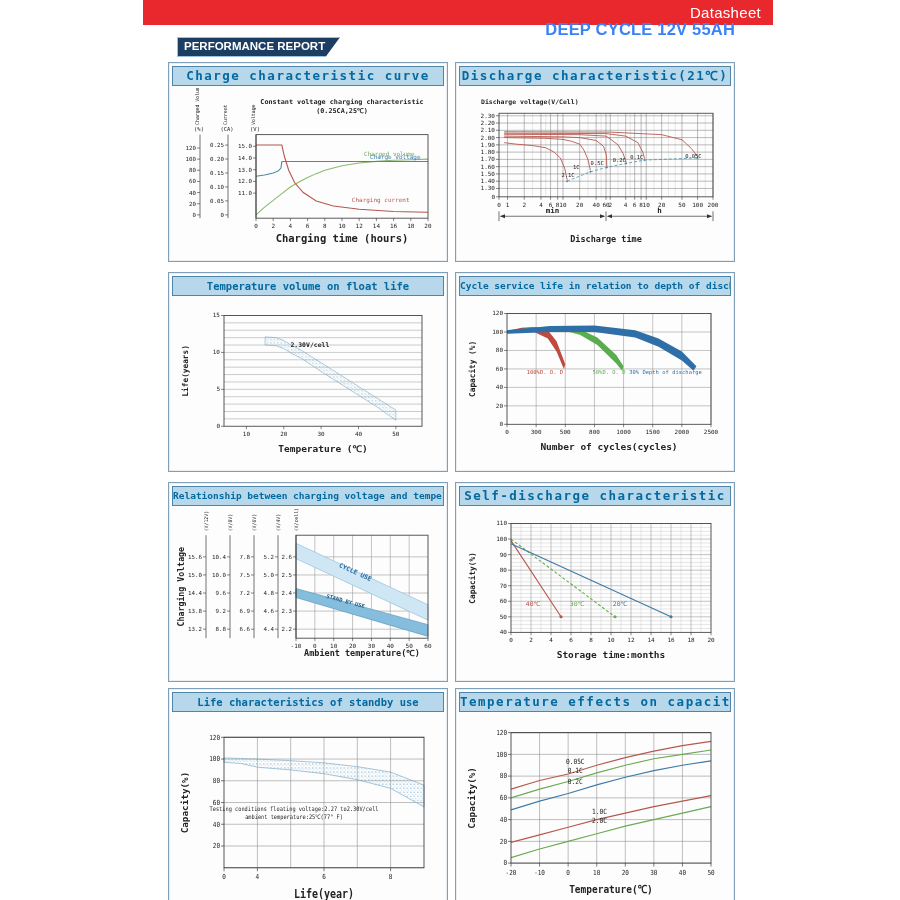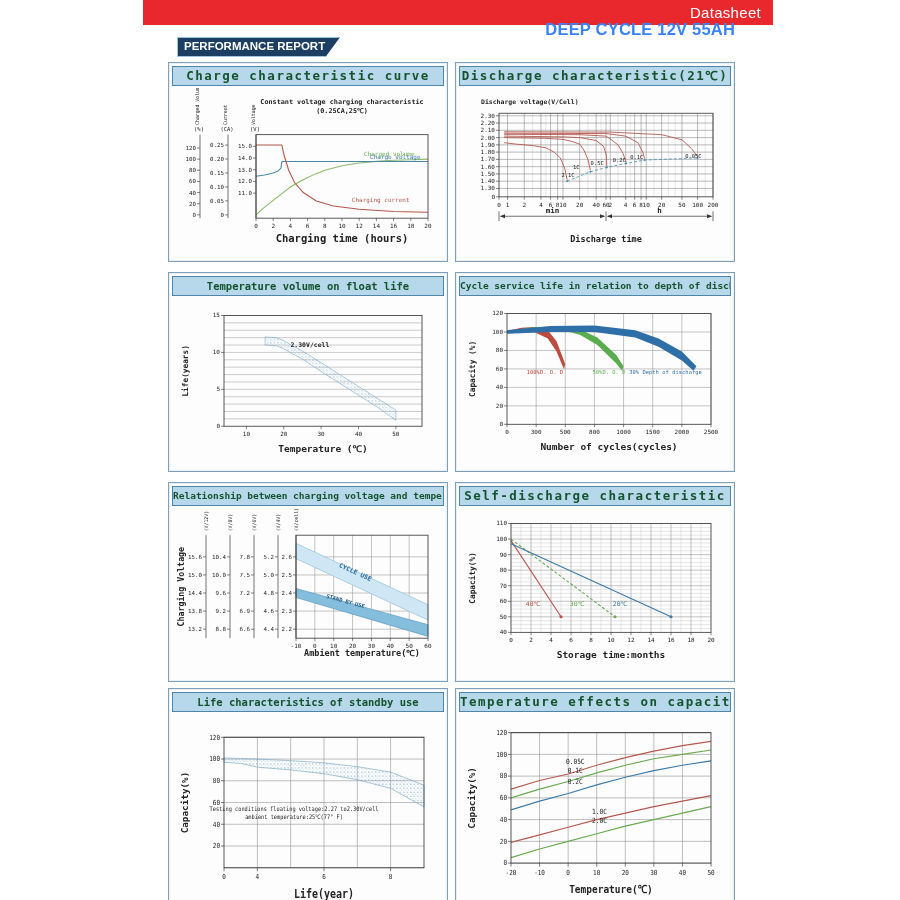--- a/index.html
+++ b/index.html
@@ -10,21 +10,21 @@
   .badge{position:absolute;left:34px;top:37px;height:18px;background:#1c3e63;border:1px solid #9cc2dc;color:#fff;
          font-size:11.5px;font-weight:bold;line-height:17px;padding:0 14px 0 6px;
          clip-path:polygon(0 0,100% 0,91% 100%,0 100%);}
   .doc-title{position:absolute;right:38px;top:20px;font-size:16.5px;font-weight:bold;color:#3b82f6;letter-spacing:.2px;}
   .grid-wrap{position:absolute;left:25px;top:62px;width:567px;}
   .row{display:flex;gap:7px;margin-bottom:10px;}
   .row:nth-child(3){margin-bottom:6px;}
   .panel{width:280px;height:200px;background:#fdfdfd;border:1px solid #7fa0b8;box-sizing:border-box;box-shadow:0 0 0 1px #e8eef2 inset;}
   .row:last-child .panel{height:234px;}
   .panel-title{height:20px;margin:3px 3px 0 3px;background:#b7d7ea;border:1px solid #4f85a8;box-sizing:border-box;
-               text-align:center;line-height:18px;color:#14532d;font-weight:bold;
+               text-align:center;line-height:18px;color:#0369a1;font-weight:bold;
                font-family:"DejaVu Sans Mono",monospace;font-size:12.5px;letter-spacing:1.5px;white-space:nowrap;overflow:hidden;}
   svg.chart{display:block;width:272px;height:calc(100% - 27px);margin:2px auto 0 auto;}
   svg.chart text{font-family:"DejaVu Sans Mono",monospace;}
 </style>
 </head>
 <body>
 
 <div class="page">
   <div class="topbar">
     <span>Datasheet</span>

